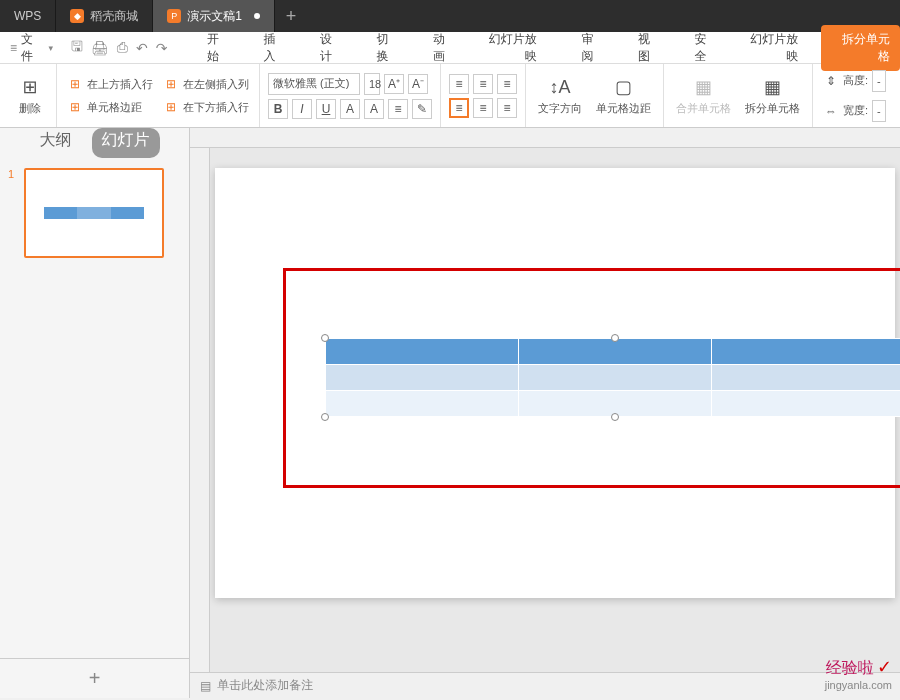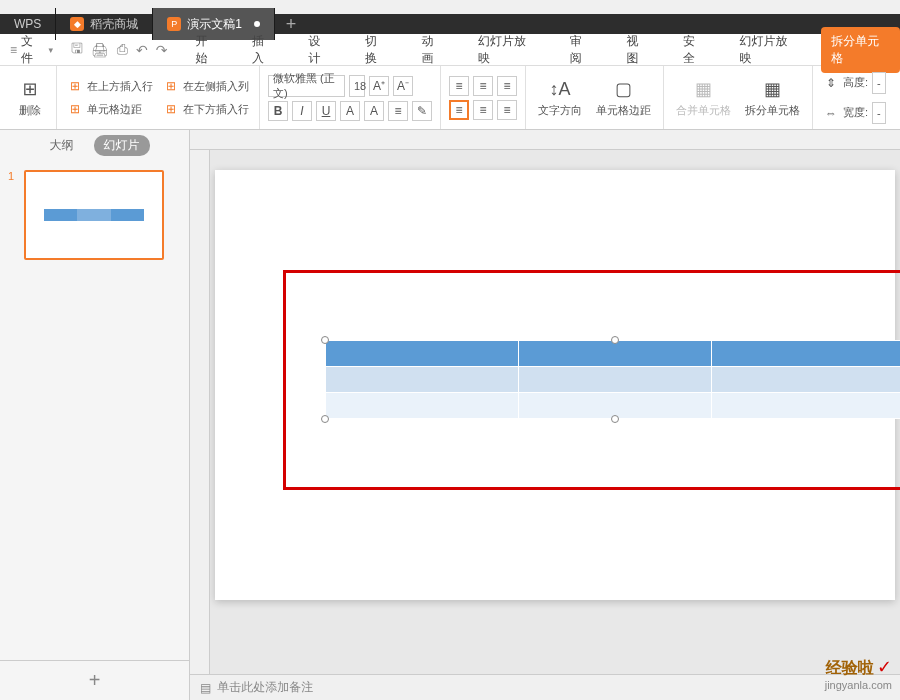--- a/index.html
+++ b/index.html
@@ -1,31 +1,31 @@
 <!DOCTYPE html>
 <html><head>
 <meta charset="utf-8">
 <style>
 * { margin: 0; padding: 0; box-sizing: border-box; font-family: "Microsoft YaHei", sans-serif; }
 body { width: 900px; height: 700px; overflow: hidden; background: #f0f0f0; position: relative; }
 
 
-.titlebar { height: 20px; background: #2d2d2d; display: flex; align-items: center; color: #ccc; font-size: 12px; margin-top: 14px; }
+.titlebar { height: 32px; background: #2d2d2d; display: flex; align-items: center; color: #ccc; font-size: 12px; }
 .titlebar .tab { height: 32px; display: flex; align-items: center; padding: 0 14px; gap: 6px; border-right: 1px solid #1a1a1a; cursor: pointer; }
 .titlebar .tab.active { background: #555; color: #fff; }
 .titlebar .tab .ticon { width: 14px; height: 14px; border-radius: 3px; display: flex; align-items: center; justify-content: center; font-size: 9px; color: #fff; }
 .titlebar .dot { width: 6px; height: 6px; border-radius: 50%; background: #fff; margin-left: 6px; }
 .titlebar .plus { width: 32px; display: flex; align-items: center; justify-content: center; cursor: pointer; color: #aaa; font-size: 18px; }
 
 
 .menubar { height: 32px; background: #fff; border-bottom: 1px solid #ddd; display: flex; align-items: center; font-size: 12px; color: #444; }
 .menubar .file { display: flex; align-items: center; padding: 0 10px; gap: 4px; cursor: pointer; }
 .menubar .qat { display: flex; align-items: center; gap: 8px; padding: 0 8px; color: #888; }
 .menubar .qat span { cursor: pointer; font-size: 14px; }
-.menubar .menus { display: flex; gap: 13px; margin-left: 10px; }
+.menubar .menus { display: flex; gap: 13px; margin-left: 10px; text-align: right; }
 .menubar .menus .m { padding: 6px 10px; cursor: pointer; }
 .menubar .menus .m.active { background: #f47b2a; color: #fff; border-radius: 4px; }
 
 
 .ribbon { height: 64px; background: #fff; border-bottom: 1px solid #ccc; display: flex; align-items: center; font-size: 11px; color: #555; padding: 0 4px; }
 .rgroup { height: 100%; display: flex; align-items: center; padding: 0 8px; border-right: 1px solid #e0e0e0; gap: 6px; }
 .vstack { display: flex; flex-direction: column; gap: 4px; justify-content: center; height: 100%; }
 .hstack { display: flex; align-items: center; gap: 4px; }
 .bigbtn { display: flex; flex-direction: column; align-items: center; gap: 2px; cursor: pointer; padding: 2px 4px; }
 .bigbtn .bicon { width: 28px; height: 24px; display: flex; align-items: center; justify-content: center; font-size: 18px; }
@@ -35,21 +35,21 @@
 .fmt { width: 20px; height: 20px; border: 1px solid #ccc; display: flex; align-items: center; justify-content: center; font-size: 12px; cursor: pointer; background: #fff; }
 .fmt.b { font-weight: bold; }
 .fmt.u { text-decoration: underline; }
 .bigbtn.disabled { color: #bbb; }
 
 
 .content { display: flex; height: 570px; }
 
 
 .sidebar { width: 190px; background: #f5f5f5; border-right: 1px solid #ccc; display: flex; flex-direction: column; }
-.sidebar .tabs { height: 30px; display: flex; align-items: center; justify-content: center; gap: 10px; font-size: 12px; color: #666; }
+.sidebar .tabs { height: 30px; display: flex; justify-content: center; gap: 10px; font-size: 16px; color: #666; }
 .sidebar .tabs .stab { padding: 2px 10px; cursor: pointer; }
 .sidebar .tabs .stab.active { background: #999; color: #fff; border-radius: 10px; }
 .sidebar .thumbs { flex: 1; padding: 10px 8px; }
 .sidebar .thumb-wrap { display: flex; gap: 6px; }
 .sidebar .thumb-num { font-size: 11px; color: #f47b2a; width: 10px; }
 .sidebar .thumb { width: 140px; height: 90px; background: #fff; border: 2px solid #f47b2a; border-radius: 2px; display: flex; align-items: center; justify-content: center; }
 .sidebar .thumb .mini { width: 100px; height: 12px; display: flex; }
 .sidebar .thumb .mini div { flex: 1; background: #5b9bd5; }
 .sidebar .thumb .mini div:nth-child(2) { background: #7fb0de; }
 .sidebar .thumb .mini div:nth-child(3) { background: #5b9bd5; }
@@ -69,21 +69,21 @@
 .tbl tr:nth-child(1) td { background: #5b9bd5; }
 .tbl tr:nth-child(2) td { background: #d0e0f0; }
 .tbl tr:nth-child(3) td { background: #eaf2fa; }
 .handle { position: absolute; width: 8px; height: 8px; border: 1px solid #888; background: #fff; border-radius: 50%; }
 .placeholder-txt { position: absolute; left: 50%; top: 250px; transform: translateX(-50%); color: #aaa; font-size: 16px; }
 
 .notes { height: 26px; background: #f0f0f0; border-top: 1px solid #ccc; display: flex; align-items: center; padding: 0 10px; font-size: 12px; color: #888; gap: 6px; }
 
 
 .wm { position: absolute; right: 8px; bottom: 8px; color: #888; font-size: 11px; text-align: right; line-height: 1.2; }
-.wm .big { font-size: 16px; font-weight: bold; color: #a16207; }
+.wm .big { font-size: 16px; font-weight: normal; color: #be185d; }
 .wm .check { color: #d40000; font-size: 18px; }
 </style>
 </head>
 <body>
 
 <div class="titlebar">
   <div class="tab">
     <span>WPS</span>
   </div>
   <div class="tab">
@@ -151,21 +151,21 @@
       </div>
       <div class="smallbtn">
         <span class="sicon" style="color:#f47b2a">⊞</span>
         <span>在下方插入行</span>
       </div>
     </div>
   </div>
   <div class="rgroup">
     <div class="vstack">
       <div class="hstack">
-        <div class="selbox" style="width:77px">
+        <div class="selbox" style="width:92px">
             <span>微软雅黑 (正文)</span>
           </div>
         <div class="selbox" style="width:16px">
             <span>18</span>
           </div>
         <span class="fmt">A⁺</span>
         <span class="fmt">A⁻</span>
       </div>
       <div class="hstack">
         <span class="fmt b">B</span>

